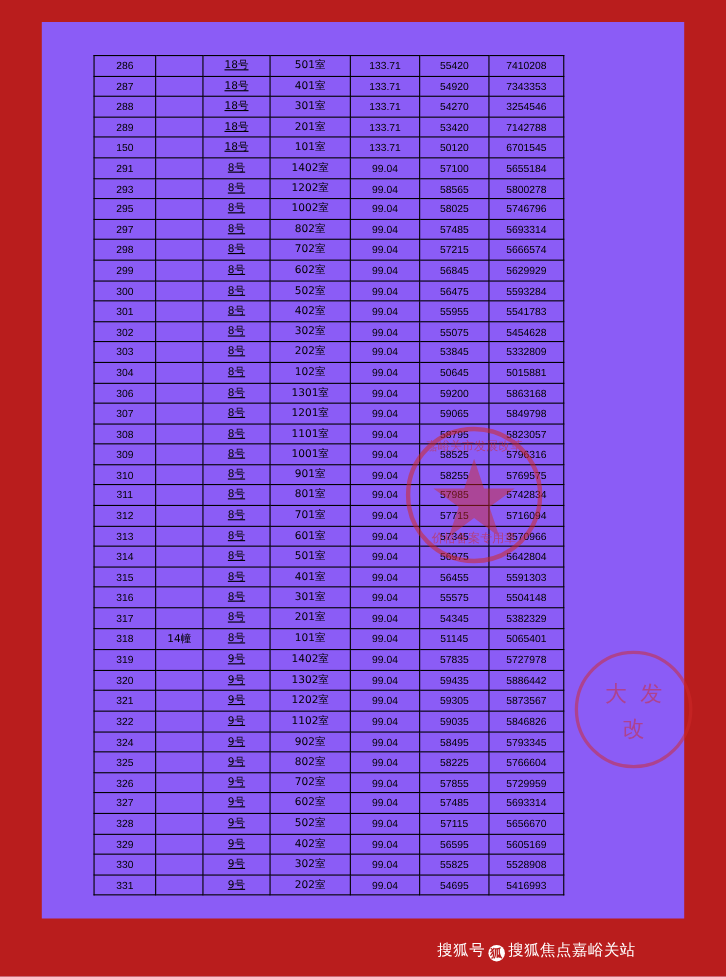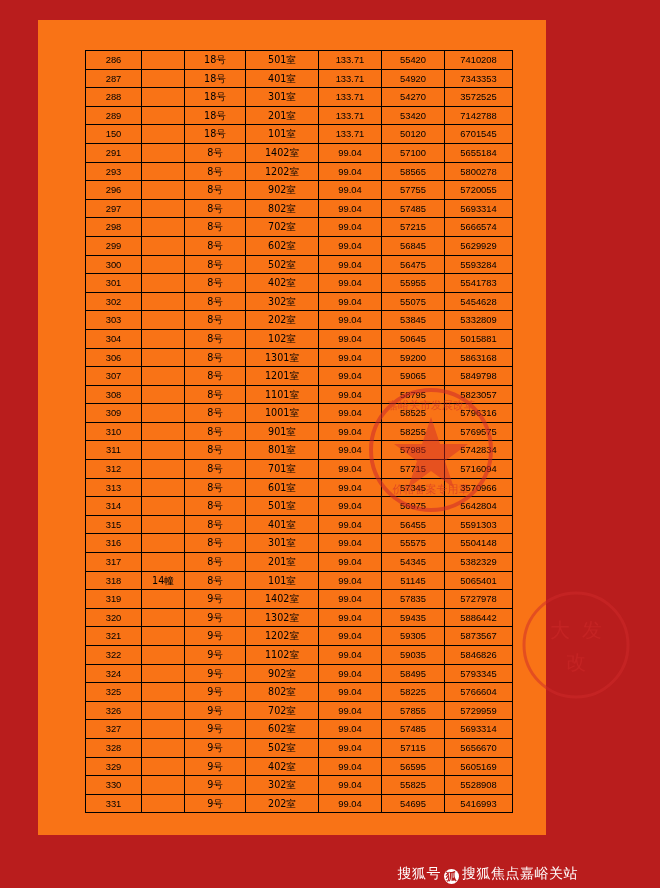--- a/index.html
+++ b/index.html
@@ -18,23 +18,23 @@
     width: 660px;
     height: 888px;
     background: #b91d1d;
     box-sizing: border-box;
   }
   
   #paper {
     position: absolute;
     left: 38px;
     top: 20px;
-    width: 508px;
+    width: 584px;
     height: 815px;
-    background: #f97316;
+    background: #8b5cf6;
   }
   
   #table-wrap {
     position: absolute;
     left: 47px;
     top: 30px;
     width: 420px;
   }
   table.doc-table {
     border-collapse: collapse;
@@ -48,21 +48,21 @@
     height: 17.6px;
     line-height: 17.6px;
     padding: 0;
     text-align: center;
     vertical-align: middle;
     white-space: nowrap;
     overflow: hidden;
   }
   td.c-idx   { width: 55px; }
   td.c-gap   { width: 42px; border: none; }
-  td.c-bld   { width: 60px; }
+  td.c-bld   { width: 60px; text-decoration: underline; }
   td.c-room  { width: 72px; }
   td.c-area  { width: 62px; margin-left: 44px; }
   td.c-price { width: 62px; }
   td.c-total { width: 67px; }
   td.cn { font-family: "DejaVu Sans", sans-serif; font-size: 9.6px; }
   
   .gap-label {
     font-family: "DejaVu Sans", sans-serif;
     font-size: 9.6px;
     color: #000;
@@ -83,21 +83,21 @@
     top: 565px;
     width: 132px;
     height: 120px;
     pointer-events: none;
     opacity: 0.5;
   }
   
   #footer {
     position: absolute;
     left: 0;
-    bottom: 4px;
+    bottom: 14px;
     width: 604px;
     text-align: right;
     padding-right: 26px;
     box-sizing: border-box;
     color: #ffffff;
     font-family: "DejaVu Sans", sans-serif;
     font-size: 14px;
     letter-spacing: 0.5px;
   }
   #footer .sohu-logo {
@@ -143,21 +143,21 @@
               <td class="c-price">54920</td>
               <td class="c-total">7343353</td>
             </tr>
             <tr>
               <td class="c-idx">288</td>
               <td class="c-gap"></td>
               <td class="c-bld cn">18号</td>
               <td class="c-room cn">301室</td>
               <td class="c-area">133.71</td>
               <td class="c-price">54270</td>
-              <td class="c-total">3572525</td>
+              <td class="c-total">3254546</td>
             </tr>
             <tr>
               <td class="c-idx">289</td>
               <td class="c-gap"></td>
               <td class="c-bld cn">18号</td>
               <td class="c-room cn">201室</td>
               <td class="c-area">133.71</td>
               <td class="c-price">53420</td>
               <td class="c-total">7142788</td>
             </tr>
@@ -182,27 +182,27 @@
             <tr>
               <td class="c-idx">293</td>
               <td class="c-gap"></td>
               <td class="c-bld cn">8号</td>
               <td class="c-room cn">1202室</td>
               <td class="c-area">99.04</td>
               <td class="c-price">58565</td>
               <td class="c-total">5800278</td>
             </tr>
             <tr>
-              <td class="c-idx">296</td>
-              <td class="c-gap"></td>
-              <td class="c-bld cn">8号</td>
-              <td class="c-room cn">902室</td>
-              <td class="c-area">99.04</td>
-              <td class="c-price">57755</td>
-              <td class="c-total">5720055</td>
+              <td class="c-idx">295</td>
+              <td class="c-gap"></td>
+              <td class="c-bld cn">8号</td>
+              <td class="c-room cn">1002室</td>
+              <td class="c-area">99.04</td>
+              <td class="c-price">58025</td>
+              <td class="c-total">5746796</td>
             </tr>
             <tr>
               <td class="c-idx">297</td>
               <td class="c-gap"></td>
               <td class="c-bld cn">8号</td>
               <td class="c-room cn">802室</td>
               <td class="c-area">99.04</td>
               <td class="c-price">57485</td>
               <td class="c-total">5693314</td>
             </tr>

